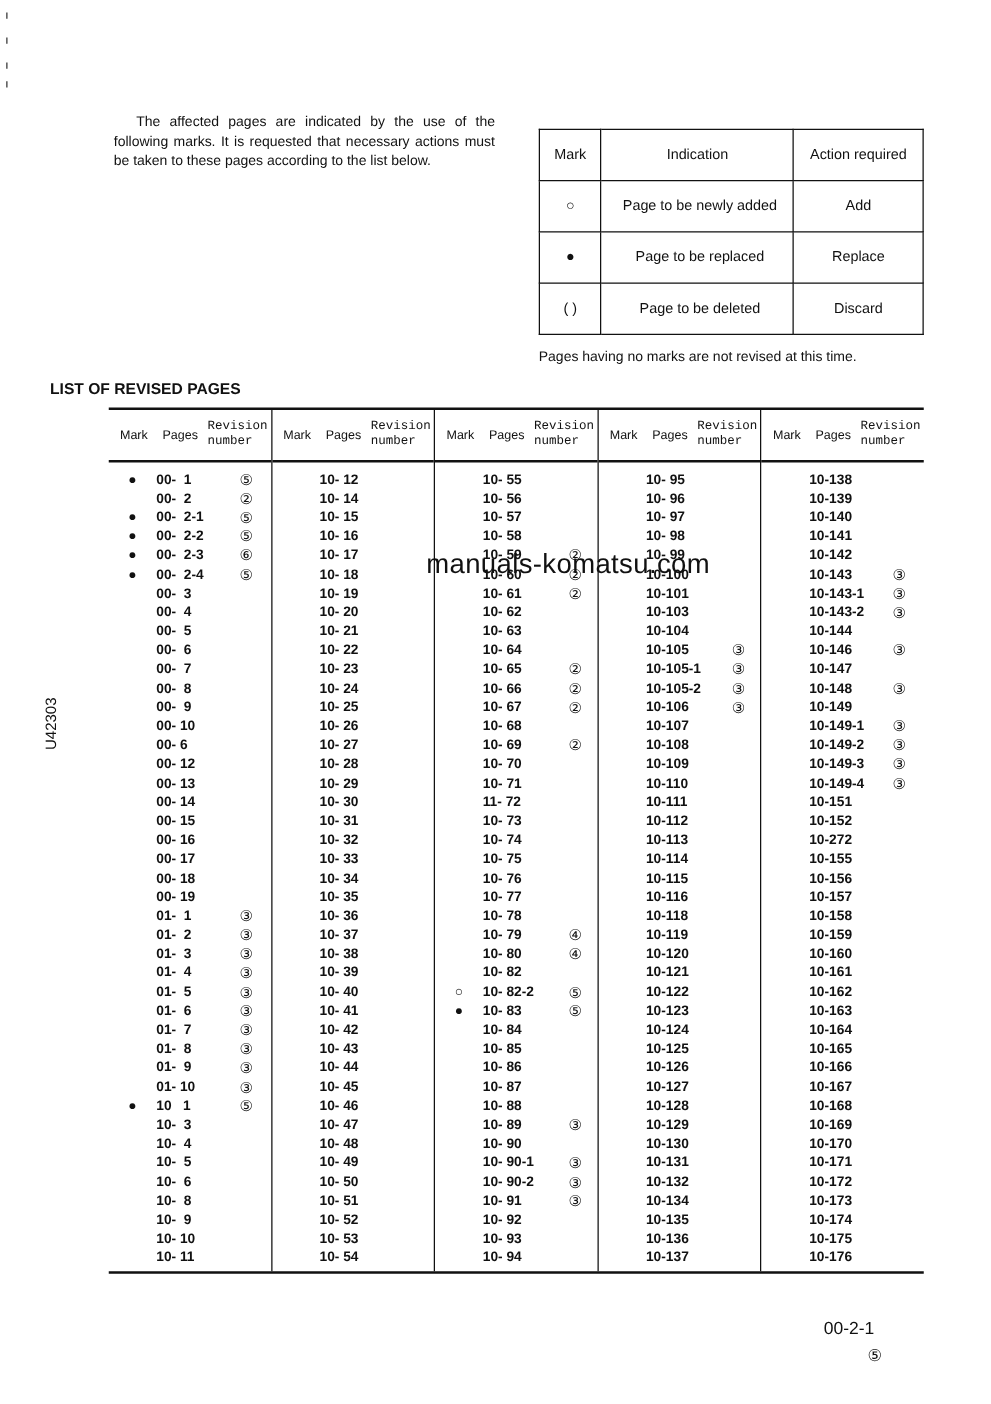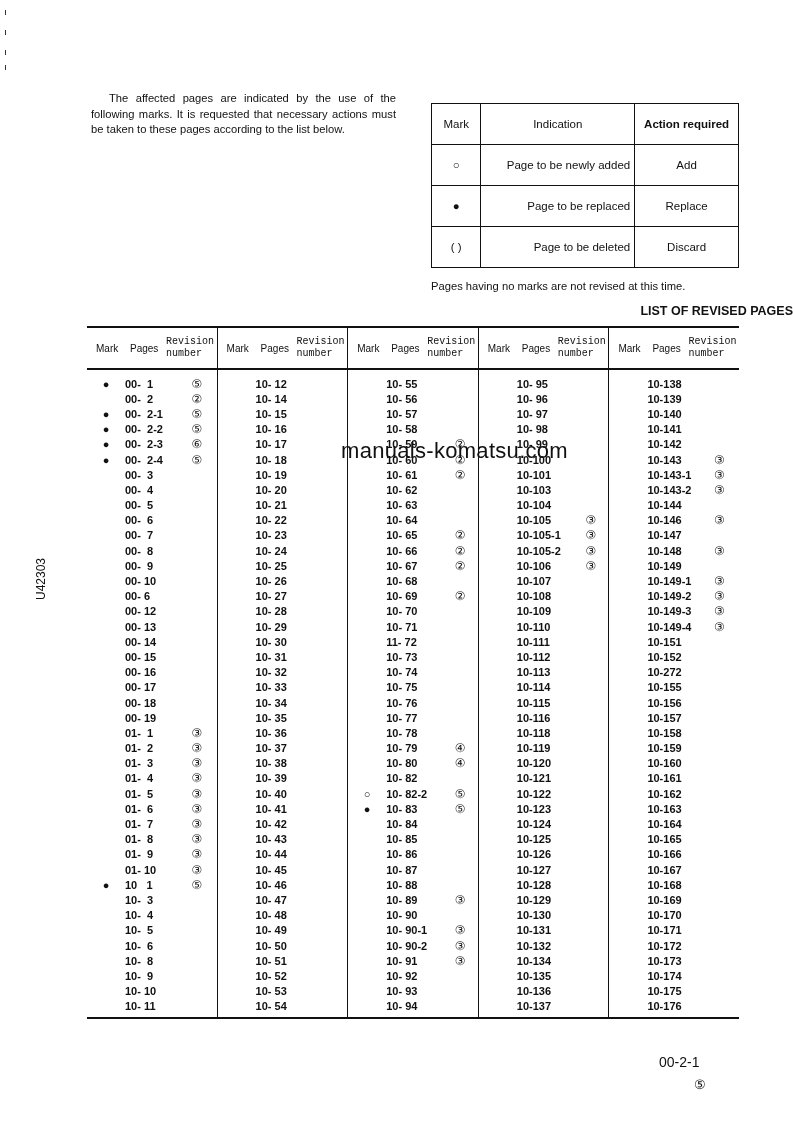--- a/index.html
+++ b/index.html
@@ -3,26 +3,26 @@
 <meta charset="utf-8">
 <style>
   html, body { margin: 0; padding: 0; background: #ffffff; }
   body { width: 793px; height: 1123px; position: relative; overflow: hidden;
          font-family: "Liberation Sans", sans-serif; color: #111; }
   .intro { position: absolute; left: 91px; top: 91px; width: 305px; font-size: 11.2px; line-height: 15.5px; text-align: justify; }
   .intro .indent { display: inline-block; width: 18px; }
 
   .marks-table { position: absolute; left: 431px; top: 103px; width: 308px; border-collapse: collapse; font-size: 11.5px; }
   .marks-table td { border: 1.5px solid #111; text-align: center; height: 40px; padding: 0 4px; }
-  .marks-table td.ind { text-align: right; padding-left: 8px; }
-  .marks-table .c1 { width: 42px; } .marks-table .c2 { width: 155px; } .marks-table .c3 { width: 100px; font-weight: bold; }
+  .marks-table td.ind { text-align: center; padding-left: 8px; }
+  .marks-table .c1 { width: 42px; } .marks-table .c2 { width: 155px; } .marks-table .c3 { width: 100px; }
   .marks-table .hdr td { height: 40px; }
   .note { position: absolute; left: 431px; top: 280px; font-size: 11.2px; }
 
-  .list-title { position: absolute; left: 0; width: 793px; top: 304px; text-align: right; font-weight: bold; font-size: 12.5px; }
+  .list-title { position: absolute; left: 0; width: 793px; top: 304px; text-align: left; font-weight: bold; font-size: 12.5px; }
   .list-title span { margin-left: 40px; }
 
   .rev-table { position: absolute; left: 87px; top: 326px; width: 652px; height: 689px; border-top: 2px solid #111; border-bottom: 2px solid #111; display: flex; }
   .col { position: relative; flex: 1; border-left: 1px solid #111; }
   .col:first-child { border-left: none; }
   .col-head { height: 40px; border-bottom: 2px solid #111; display: flex; align-items: center; font-size: 10px; }
   .col-head .h-mark { width: 34px; padding-left: 9px; }
   .col-head .h-pages { width: 36px; }
   .col-head .h-rev { line-height: 12px; font-family: Liberation Mono, monospace; }
   .rows { padding-top: 6px; }

